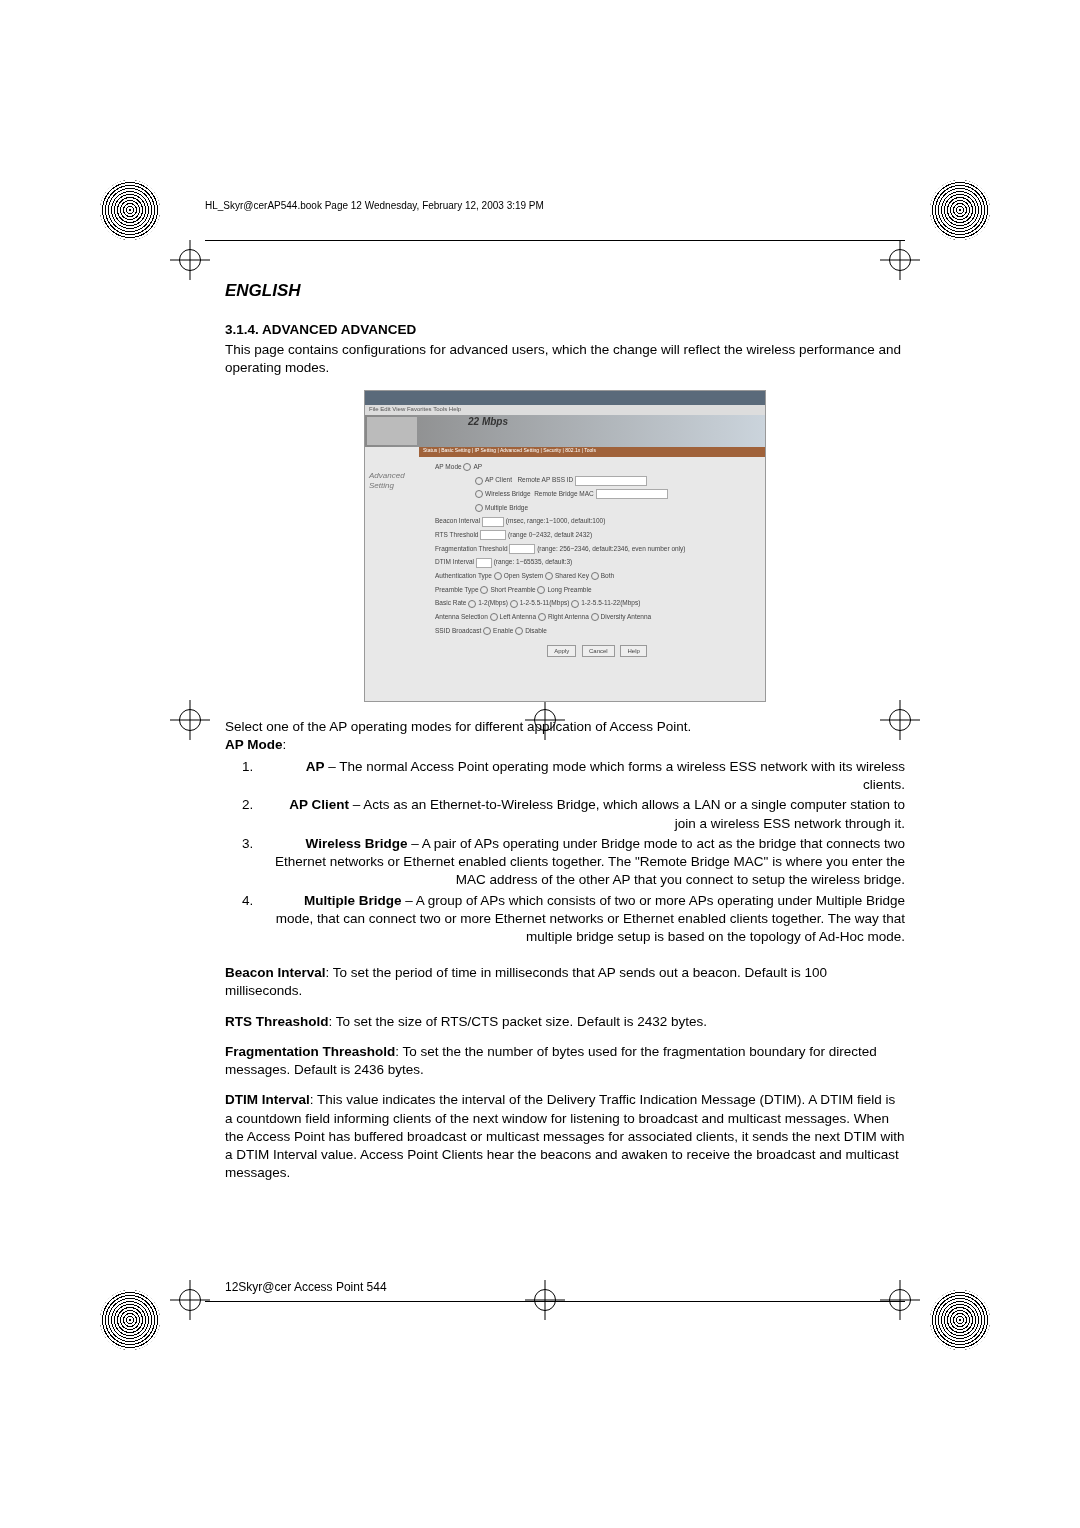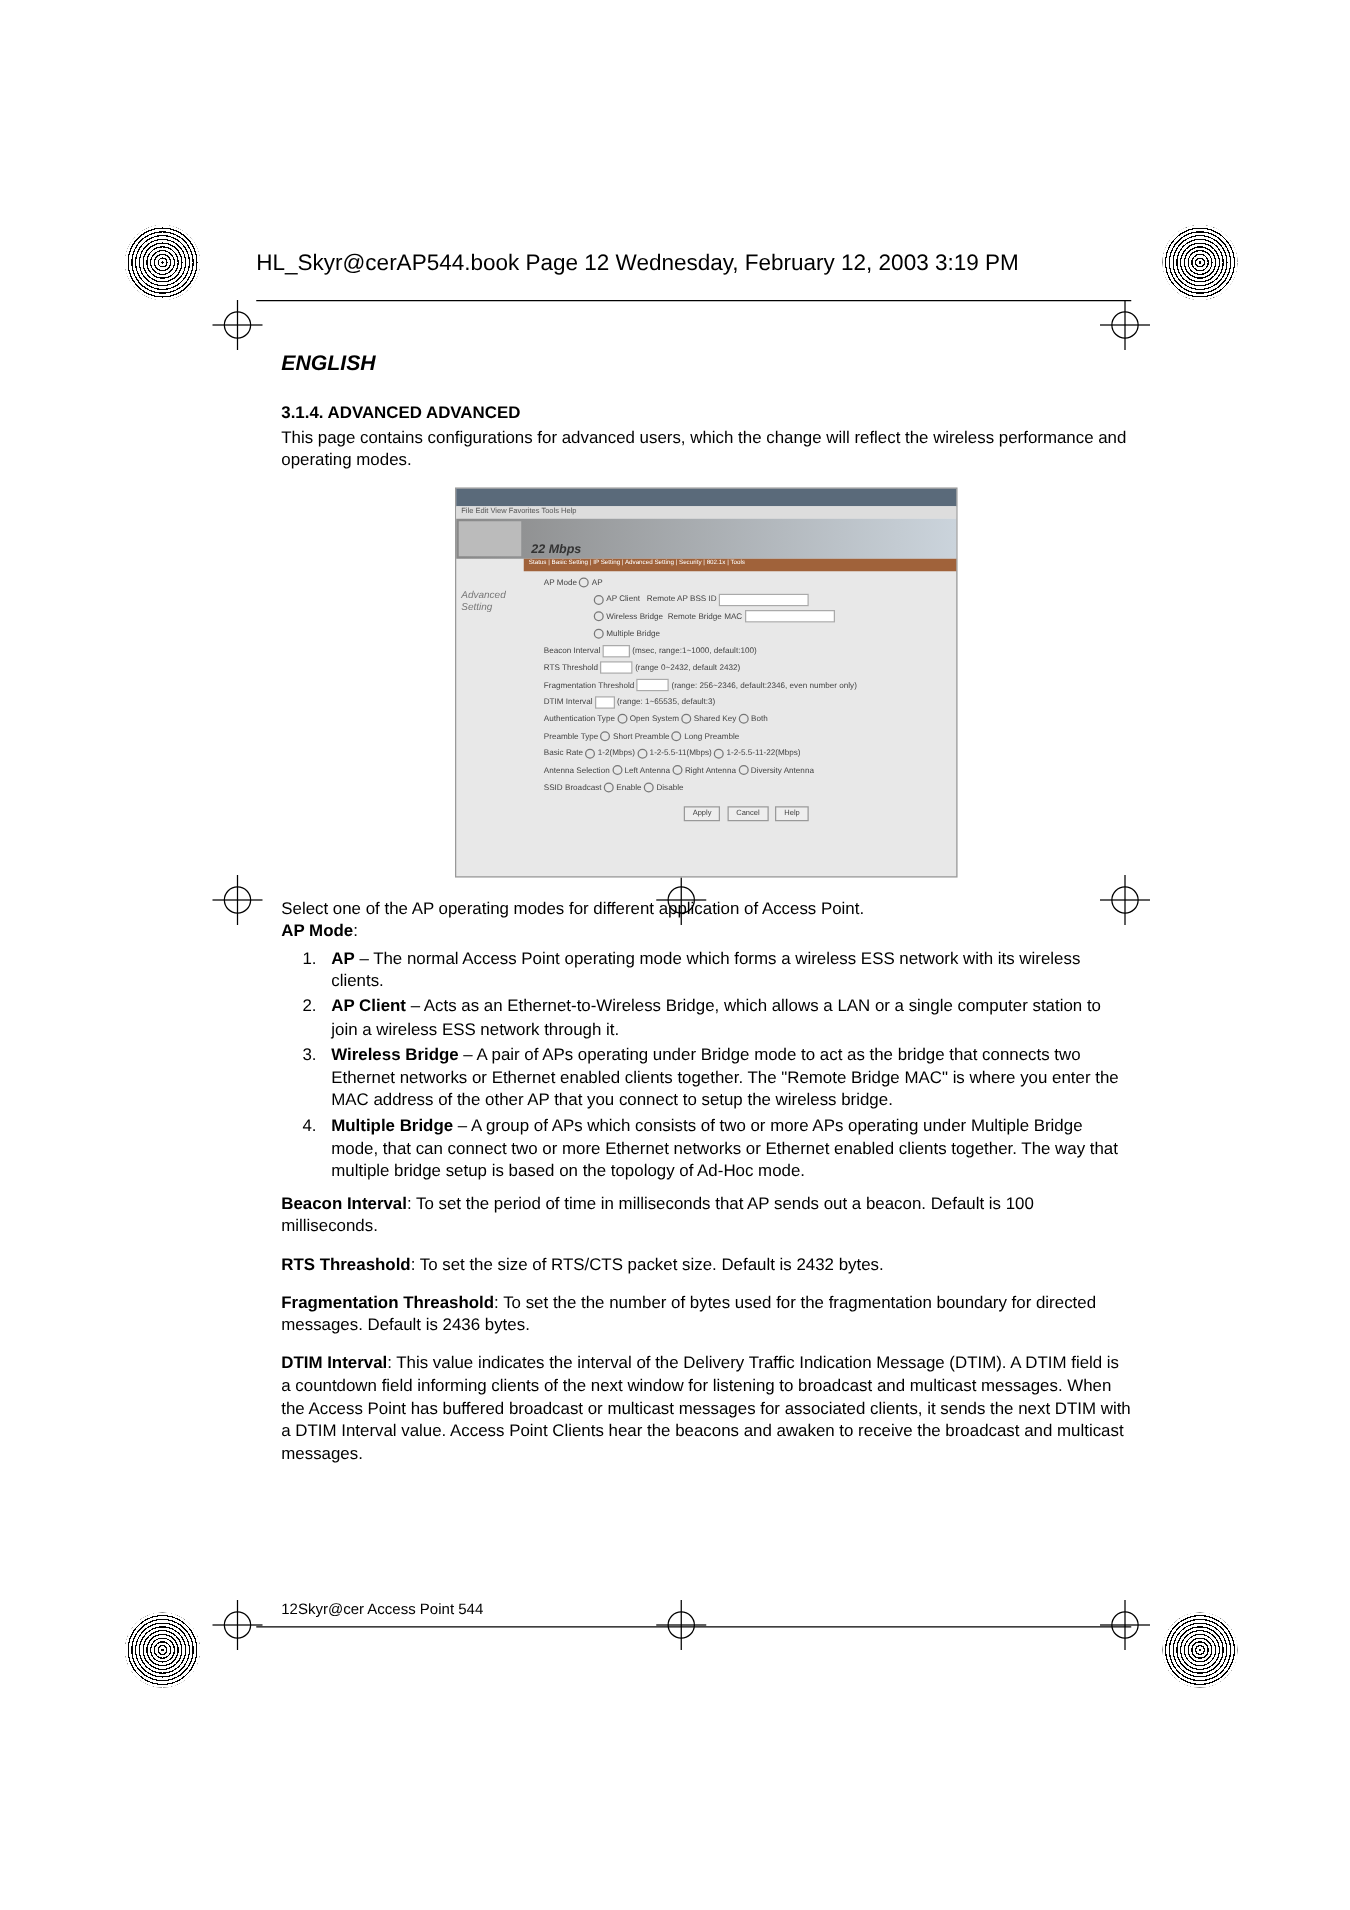--- a/index.html
+++ b/index.html
@@ -47,21 +47,21 @@
     top: 240px;
     width: 700px;
     border-top: 1px solid #000;
     border-bottom: 1px solid #000;
     height: 1060px;
   }
   .book-header {
     position: absolute;
     left: 205px;
     top: 200px;
-    font-size: 18px;
+    font-size: 10px;
   }
   .content {
     position: absolute;
     left: 225px;
     top: 280px;
     width: 680px;
     font-size: 13.5px;
     line-height: 1.35;
   }
   .lang {
@@ -92,21 +92,22 @@
   .screenshot .menubar {
     height: 10px;
     background: #ddd;
     font-size: 6px;
     padding-left: 4px;
   }
   .screenshot .banner {
     height: 32px;
     background: linear-gradient(90deg, #888 0%, #cbd4dc 100%);
     display: flex;
-    align-items: flex-end;
+    align-items: flex-start;
+    gap: 43px;
   }
   .screenshot .banner .logo {
     width: 50px;
     height: 28px;
     background: #bbb;
     margin: 2px;
   }
   .screenshot .banner .brand {
     font-style: italic;
     font-weight: bold;
@@ -163,22 +164,23 @@
   }
   .screenshot .btns span {
     display: inline-block;
     border: 1px solid #999;
     background: #eee;
     padding: 0 6px;
     font-size: 6px;
     margin: 0 2px;
   }
   ol {
-    margin: 4px 0 8px 0;
+    margin: 4px 0 18px 0;
     padding-left: 32px;
+    text-align: right;
   }
   ol li {
     margin-bottom: 2px;
     padding-left: 8px;
   }
   .para {
     margin-bottom: 12px;
   }
   .footer {
     position: absolute;

